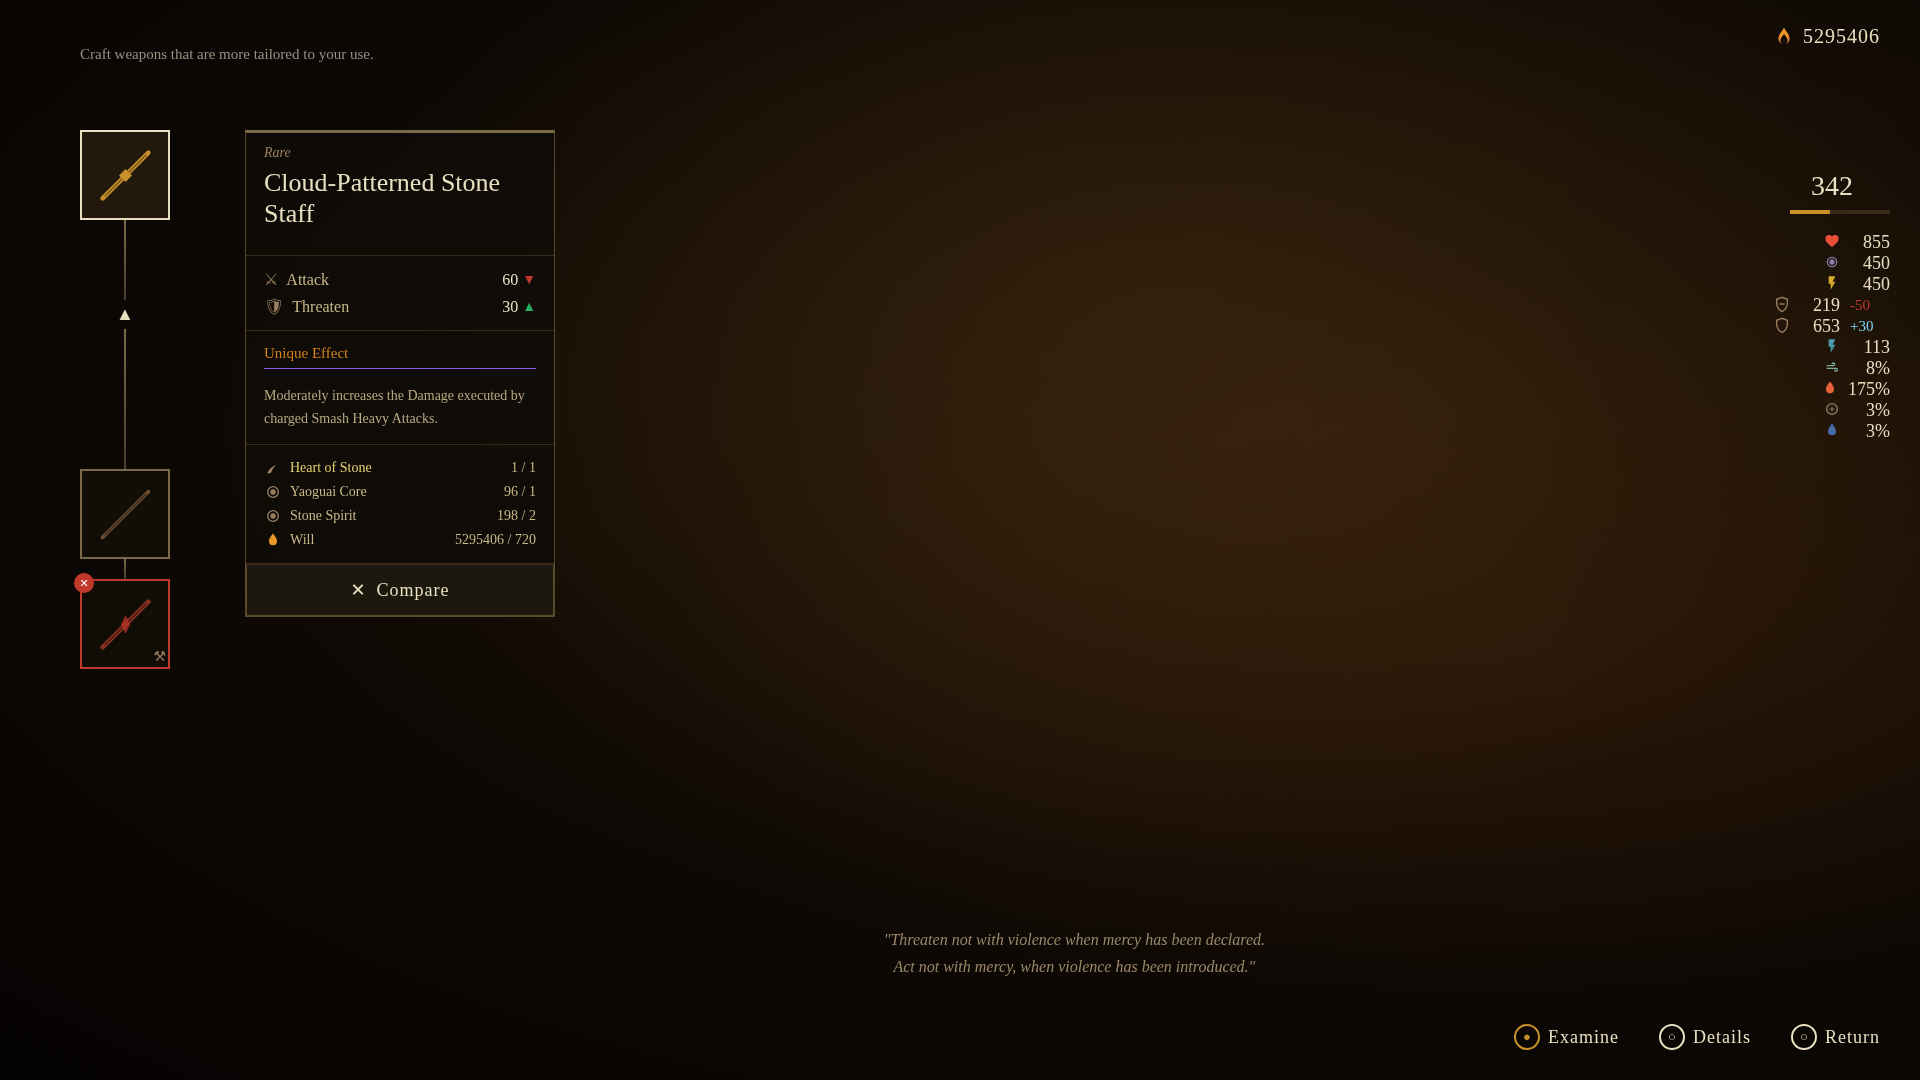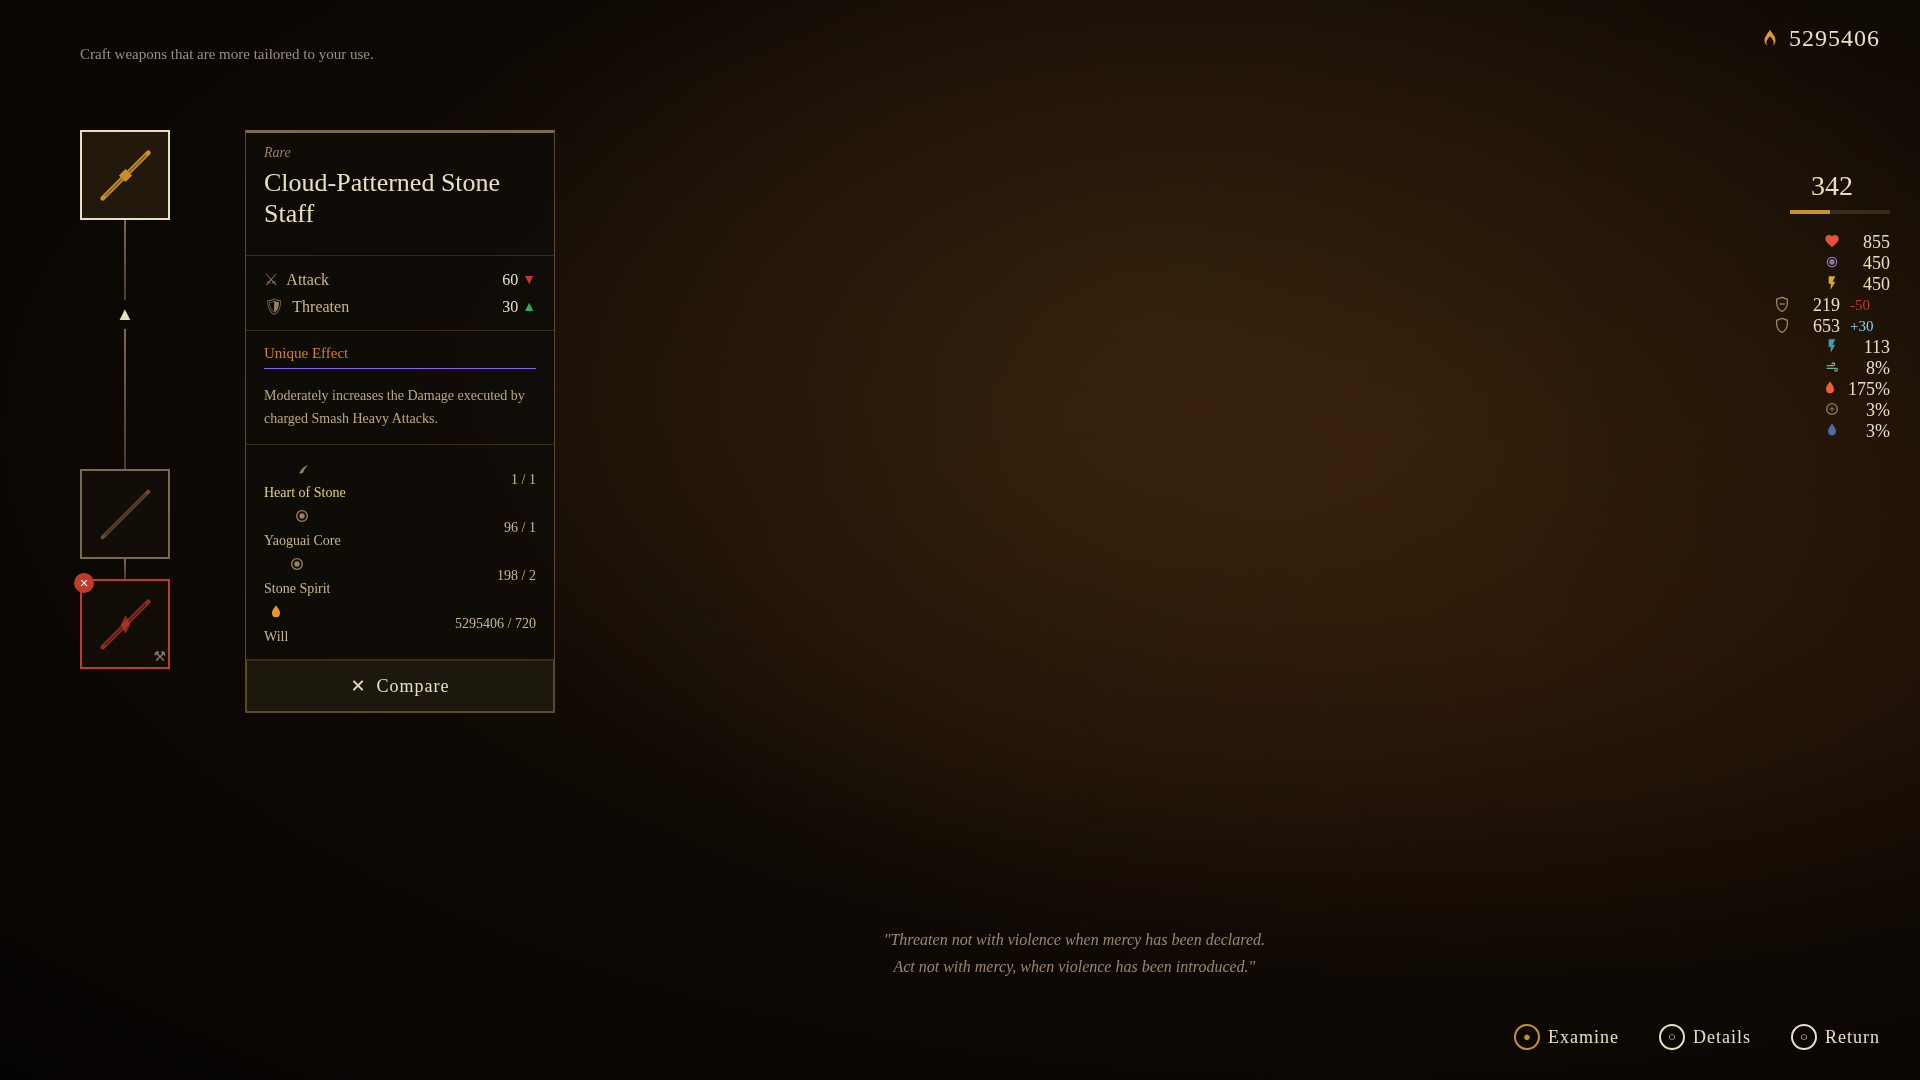--- a/index.html
+++ b/index.html
@@ -65,21 +65,21 @@
     .currency-display {
       position: absolute;
       top: 25px;
       right: 40px;
       display: flex;
       align-items: center;
       gap: 8px;
     }
 
     .currency-value {
-      font-size: 24px;
+      font-size: 20px;
       color: #e8dfc0;
       letter-spacing: 1px;
     }
 
     
     .weapon-list {
       position: absolute;
       top: 130px;
       left: 80px;
       display: flex;
@@ -251,21 +251,20 @@
       align-items: center;
       justify-content: space-between;
       margin-bottom: 6px;
     }
 
     .material-left {
       display: flex;
       align-items: center;
       gap: 8px;
       font-size: 14px;
-      flex-direction: column;
     }
 
     .material-icon {
       width: 18px;
       height: 18px;
       display: flex;
       align-items: center;
       justify-content: center;
       font-size: 14px;
       color: #9a8060;

